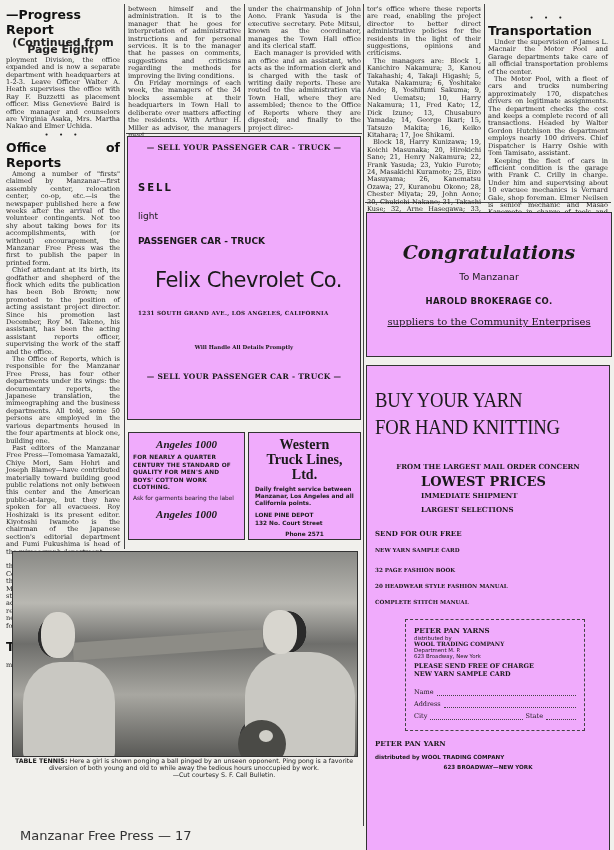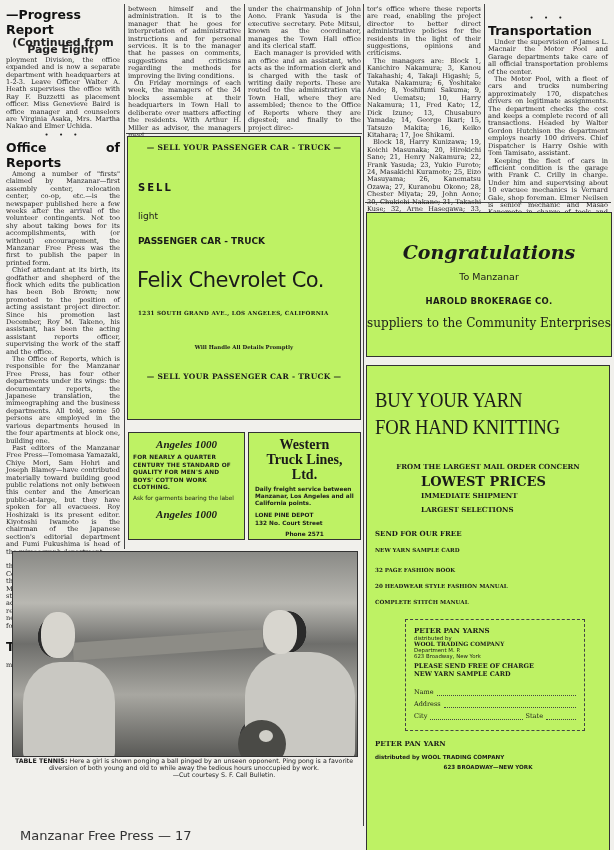--- a/index.html
+++ b/index.html
@@ -6,21 +6,21 @@
   body{width:614px;height:850px;background:#f1f0ec;position:relative;overflow:hidden;font-family:"DejaVu Serif",serif;color:#1a1a1a;}
   .abs{position:absolute;}
   .col{font-size:6.6px;line-height:7.4px;text-align:justify;color:#222;}
   .col p{margin:0;text-indent:6px;}
   .col p.noind{text-indent:0;}
   .hd{font-family:"DejaVu Sans",sans-serif;font-weight:bold;font-size:12.5px;line-height:15px;margin:1px 0 1px 0;color:#111;}
   .sub{font-family:"DejaVu Sans",sans-serif;font-weight:bold;font-size:11px;text-align:center;margin:2px 0 3px 0;}
   .dots{text-align:center;font-size:7px;line-height:8px;letter-spacing:4px;}
   .vrule{position:absolute;width:1px;background:#444;}
   .hrule{position:absolute;height:1px;background:#444;}
-  .box{position:absolute;border:1.5px solid #333;box-sizing:border-box;background:#bef264;}
+  .box{position:absolute;border:1.5px solid #333;box-sizing:border-box;background:#f0abfc;}
   .sans{font-family:"DejaVu Sans",sans-serif;}
   .cond{font-family:"Liberation Serif",serif;}
   .center{text-align:center;}
   .photo{position:absolute;left:12px;top:551px;width:344px;height:204px;border:1px solid #333;overflow:hidden;
     background:
       radial-gradient(ellipse 28px 34px at 42px 85px,#2a2a2a 60%,transparent 62%),
       radial-gradient(ellipse 30px 34px at 275px 80px,#2a2a2a 60%,transparent 62%),
       radial-gradient(ellipse 30px 30px at 245px 185px,#3a3a3a 60%,transparent 62%),
       linear-gradient(180deg,#8a8a86 0%,#b9b8b2 25%,#6e6e6b 45%,#a8a7a1 70%,#5a5a57 100%);}
   .fig{position:absolute;background:#c9c8c2;border-radius:40% 40% 10% 10%;}
@@ -81,21 +81,21 @@
   <p>Under the supervision of James L. Macnair the Motor Pool and Garage departments take care of all official transportation problems of the center.</p>
   <p>The Motor Pool, with a fleet of cars and trucks numbering approximately 170, dispatches drivers on legitimate assignments. The department checks the cost and keeps a complete record of all transactions. Headed by Walter Gordon Hutchison the department employs nearly 100 drivers. Chief Dispatcher is Harry Oshie with Tom Tamisato, assistant.</p>
   <p>Keeping the fleet of cars in efficient condition is the garage with Frank C. Crilly in charge. Under him and supervising about 10 evacuee mechanics is Vernard Gale, shop foreman. Elmer Neilsen is senior mechanic and Masao Kanemoto in charge of tools and parts.</p>
 </div>
 
 <div class="box" style="left:127px;top:136px;width:234px;height:284px;">
   <div class="center" style="font-size:7.5px;font-weight:bold;margin-top:6px;letter-spacing:.3px;">— SELL YOUR PASSENGER CAR - TRUCK —</div>
   <div class="sans" style="font-size:10px;font-weight:bold;letter-spacing:2px;margin:30px 0 0 10px;">SELL</div>
   <div class="sans" style="font-size:9px;margin:18px 0 0 10px;">light</div>
   <div class="sans" style="font-size:9px;font-weight:bold;margin:15px 0 0 10px;">PASSENGER CAR - TRUCK</div>
-  <div class="sans" style="font-size:21px;margin:22px 0 0 9px;letter-spacing:-.5px;">Felix Chevrolet Co.</div>
+  <div class="sans" style="font-size:21px;margin:22px 0 0 9px;letter-spacing:-.5px;text-align:center;">Felix Chevrolet Co.</div>
   <div style="font-size:5.6px;font-weight:bold;margin:18px 0 0 10px;letter-spacing:.3px;">1231 SOUTH GRAND AVE., LOS ANGELES, CALIFORNIA</div>
   <div class="center" style="font-size:5.4px;font-weight:bold;margin-top:28px;">Will Handle All Details Promptly</div>
   <div class="center" style="font-size:7.5px;font-weight:bold;margin-top:22px;letter-spacing:.3px;">— SELL YOUR PASSENGER CAR - TRUCK —</div>
 </div>
 
 <div class="box" style="left:128px;top:432px;width:117px;height:108px;padding:0 4px;">
   <div class="center cond" style="font-size:11px;font-style:italic;font-weight:bold;margin-top:5px;">Angeles 1000</div>
   <div class="sans" style="font-size:5.8px;font-weight:bold;line-height:7.6px;margin-top:4px;letter-spacing:.2px;">FOR NEARLY A QUARTER CENTURY THE STANDARD OF QUALITY FOR MEN'S AND BOYS' COTTON WORK CLOTHING.</div>
   <div class="sans" style="font-size:5.8px;line-height:7px;margin-top:3px;">Ask for garments bearing the label</div>
   <div class="center cond" style="font-size:11px;font-style:italic;font-weight:bold;margin-top:6px;">Angeles 1000</div>
@@ -123,21 +123,21 @@
 <div class="abs caption" style="left:12px;top:757px;width:344px;">
   <span style="font-weight:bold;">TABLE TENNIS:</span>
   <span>Here a girl is shown ponging a ball pinged by an unseen opponent. Ping pong is a favorite diversion of both young and old to while away the tedious hours unoccupied by work.</span>
   <div style="padding-left:80px;">—Cut courtesy S. F. Call Bulletin.</div>
 </div>
 
 <div class="box" style="left:366px;top:212px;width:246px;height:145px;">
   <div class="center" style="font-size:19px;font-style:italic;font-weight:bold;margin-top:28px;">Congratulations</div>
   <div class="center sans" style="font-size:9.5px;margin-top:8px;">To Manzanar</div>
   <div class="center sans" style="font-size:8.5px;font-weight:bold;margin-top:14px;letter-spacing:.3px;">HAROLD BROKERAGE CO.</div>
-  <div class="center" style="font-size:12px;margin-top:10px;">suppliers to the Community Enterprises</div>
+  <div class="center" style="font-size:10px;margin-top:10px;text-decoration:underline;">suppliers to the Community Enterprises</div>
 </div>
 
 <div class="box" style="left:366px;top:365px;width:244px;height:532px;padding:0 8px;">
   <div class="cond" style="font-size:22px;line-height:27px;margin-top:20px;letter-spacing:-.3px;transform:scaleX(.85);transform-origin:left;">BUY YOUR YARN</div>
   <div class="cond" style="font-size:22px;line-height:27px;letter-spacing:-.3px;transform:scaleX(.85);transform-origin:left;">FOR HAND KNITTING</div>
   <div class="center" style="font-size:7px;font-weight:bold;margin-top:22px;">FROM THE LARGEST MAIL ORDER CONCERN</div>
   <div style="padding-left:46px;margin-top:4px;">
     <div style="font-size:13px;font-weight:bold;line-height:14px;">LOWEST PRICES</div>
     <div style="font-size:7px;font-weight:bold;line-height:14px;">IMMEDIATE SHIPMENT</div>
     <div style="font-size:7px;font-weight:bold;line-height:14px;">LARGEST SELECTIONS</div>

